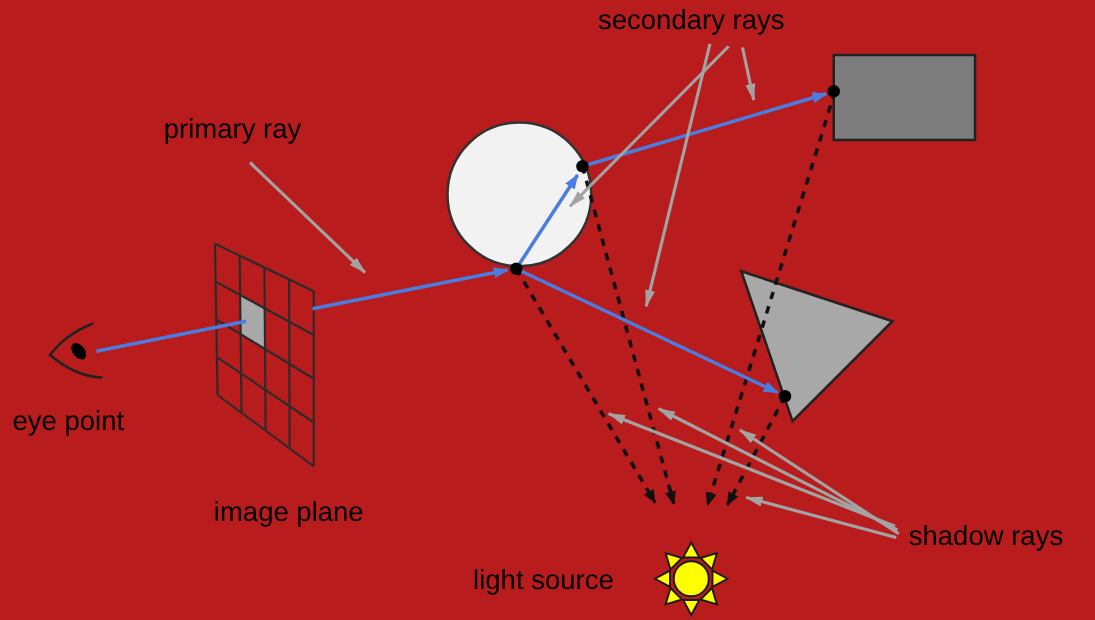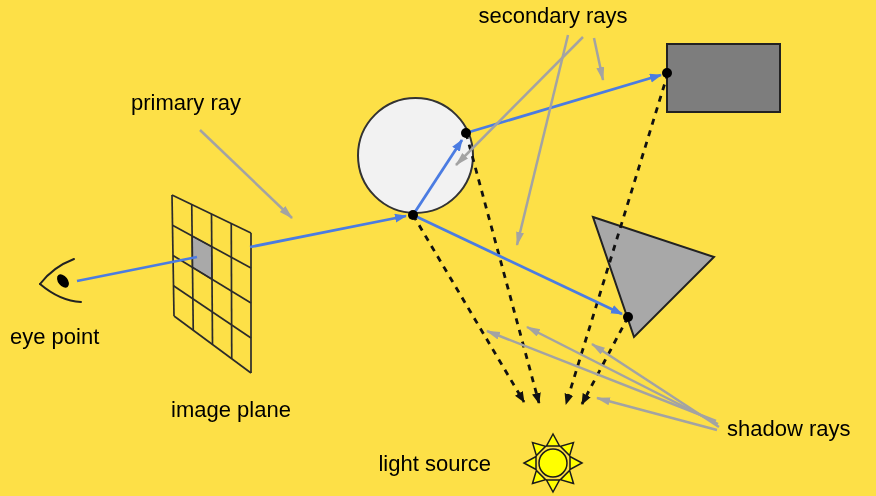--- a/index.html
+++ b/index.html
@@ -5,21 +5,21 @@
   html, body {
     margin: 0;
     padding: 0;
     background: #ffffff;
     font-family: "Liberation Sans", sans-serif;
   }
   .stage {
     position: relative;
     width: 876px;
     height: 496px;
-    background: #fde047;
+    background: #b91c1c;
     overflow: hidden;
   }
   svg { display: block; }
   .label {
     font-family: "Liberation Sans", sans-serif;
     font-size: 22px;
     fill: #000000;
   }
   .grid-line   { stroke: #2b2b2b; stroke-width: 1.7; fill: none; }
   .pixel       { fill: #a9a9a9; stroke: #2b2b2b; stroke-width: 1.2; }

